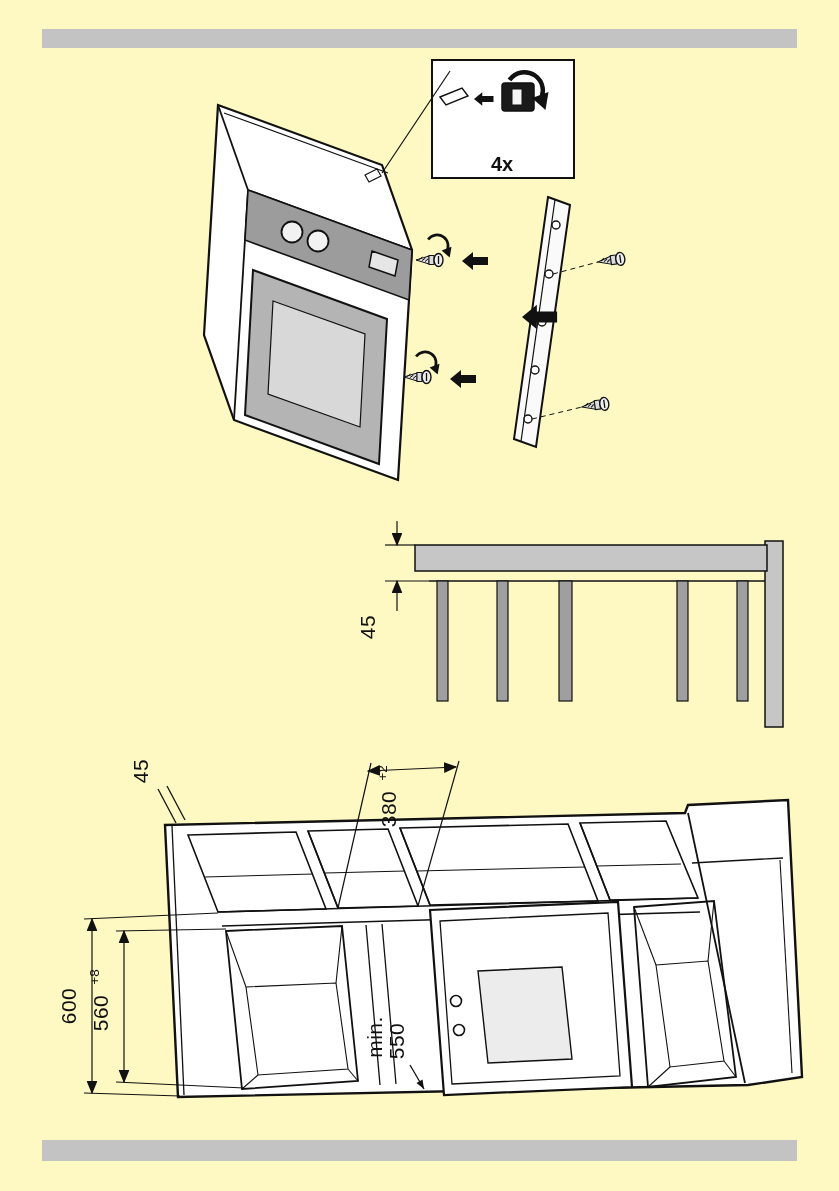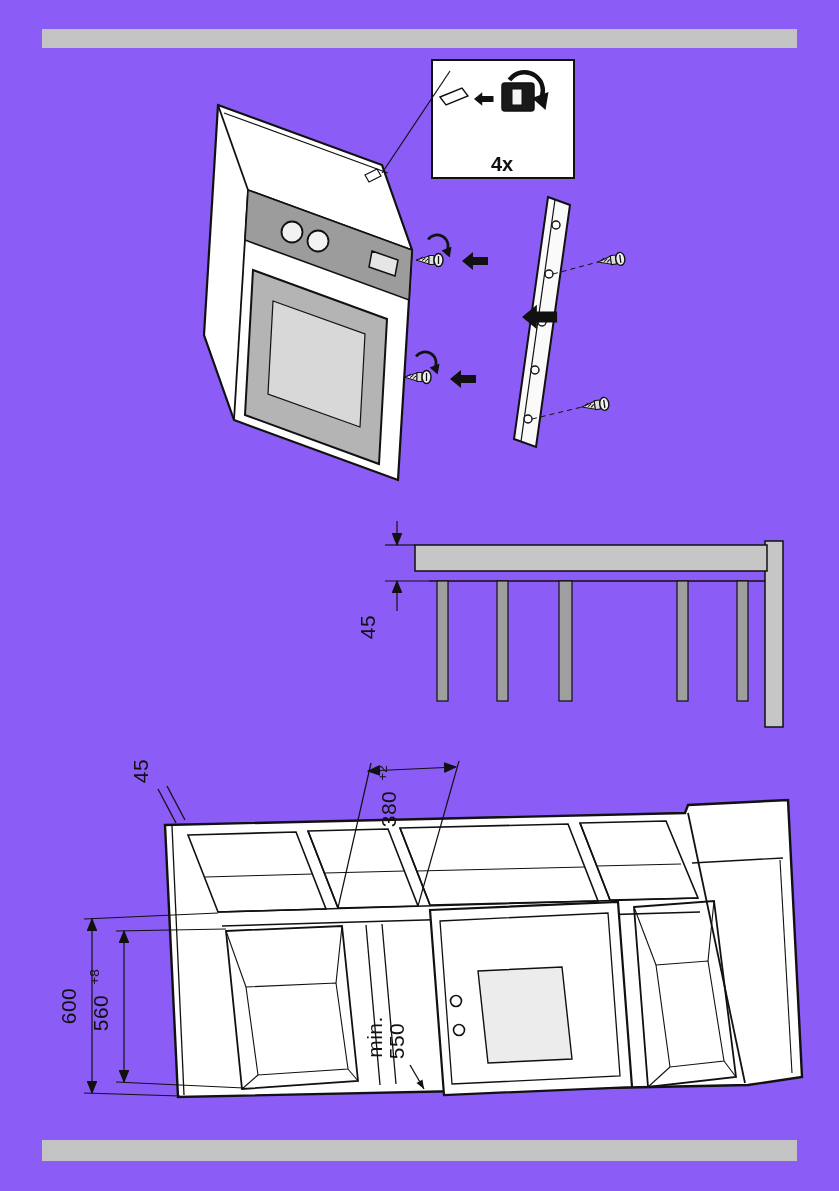--- a/index.html
+++ b/index.html
@@ -1,17 +1,17 @@
 <!DOCTYPE html>
 <html><head>
 <meta charset="utf-8">
 <style>
   *{margin:0;padding:0;box-sizing:border-box}
   html,body{width:839px;height:1191px;background:#ffffff;font-family:"Liberation Sans",sans-serif}
-  .page{position:relative;width:839px;height:1191px;background:#8b5cf6;overflow:hidden}
+  .page{position:relative;width:839px;height:1191px;background:#fef9c3;overflow:hidden}
   .band{position:absolute;left:42px;width:755px;height:19px;background:#c3c3c3}
   .band.top{top:29px}
   .band.bottom{top:1140px;height:21px}
   svg{position:absolute;overflow:visible}
   .dim{font-family:"Liberation Sans",sans-serif;font-size:21px;fill:#111;letter-spacing:.5px}
   .dim-sup{font-family:"Liberation Sans",sans-serif;font-size:13.5px;fill:#111}
   .count{font-family:"Liberation Sans",sans-serif;font-size:20px;font-weight:bold;fill:#111}
   text{user-select:none}
 </style>
 </head>

